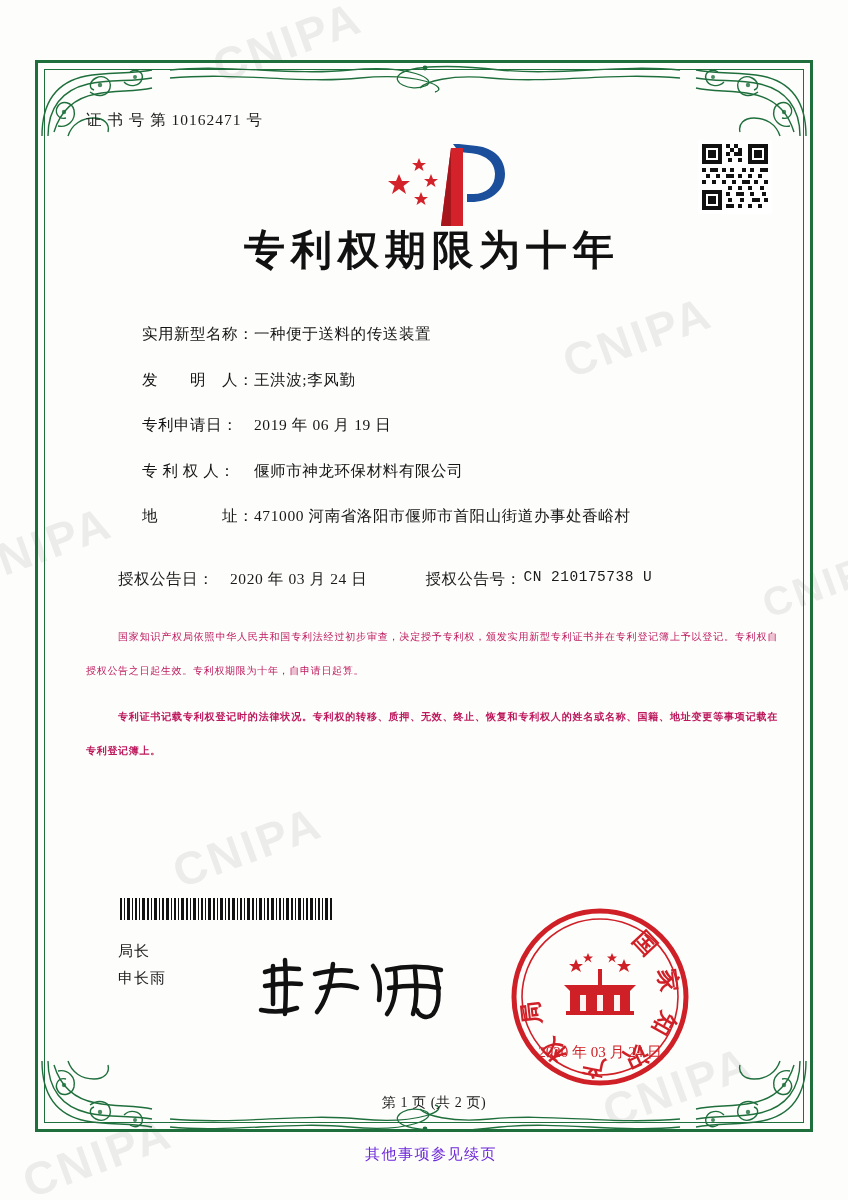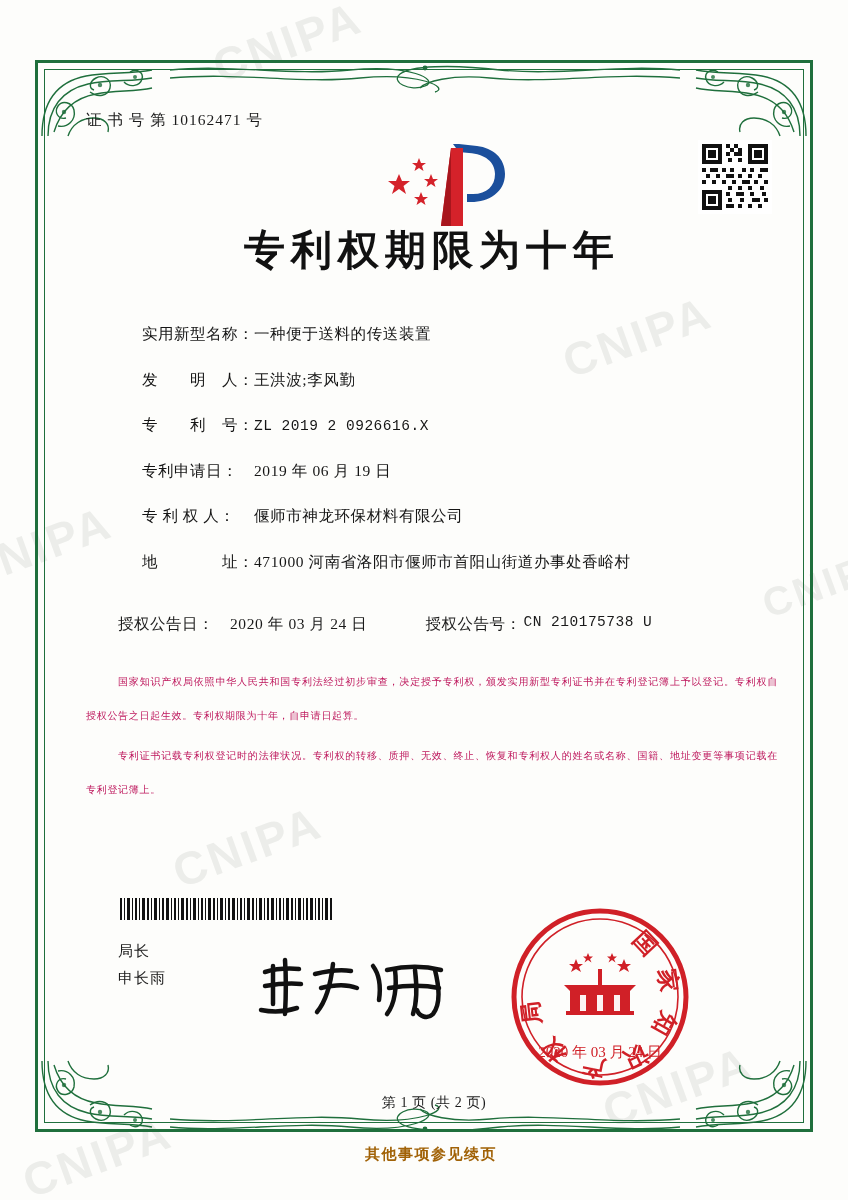--- a/index.html
+++ b/index.html
@@ -154,21 +154,21 @@
 
   .para {
     margin-top: 30px;
     font-size: 10px;
     line-height: 34px;
     text-indent: 32px;
     text-align: justify;
     letter-spacing: 0.7px;
     color: #be185d;
   }
-  .para.second { margin-top: 6px; }
+  .para.second { margin-top: 12px; font-weight: bold; }
 
   
   .barcode {
     position: absolute;
     left: 120px;
     top: 898px;
     width: 212px;
     height: 22px;
   }
   .barcode svg { width: 100%; height: 100%; display: block; }
@@ -210,23 +210,23 @@
     letter-spacing: 0.6px;
     padding-left: 20px;
   }
   .footer-note {
     position: absolute;
     left: 0;
     right: 0;
     top: 1145px;
     text-align: center;
     font-size: 15px;
-    font-weight: 700;
+    font-weight: 400;
     letter-spacing: 1.5px;
-    color: #a16207;
+    color: #6d28d9;
     margin-left: 14px;
   }
 </style>
 </head>
 <body>
 
 <div class="page">
 
   <div class="wm big" style="left:210px; top:15px; transform:rotate(-20deg);">CNIPA</div>
   <div class="wm big" style="left:560px; top:310px; transform:rotate(-20deg);">CNIPA</div>
@@ -412,24 +412,20 @@
     <div class="main-title">专利权期限为十年</div>
 
     <div class="fields">
       <div class="field-row">
         <span class="field-label">实用新型名称：</span>
         <span class="field-value">一种便于送料的传送装置</span>
       </div>
       <div class="field-row">
         <span class="field-label">发　　明　人：</span>
         <span class="field-value">王洪波;李风勤</span>
-      </div>
-      <div class="field-row">
-        <span class="field-label">专　　利　号：</span>
-        <span class="field-value mono">ZL 2019 2 0926616.X</span>
       </div>
       <div class="field-row">
         <span class="field-label">专利申请日：</span>
         <span class="field-value">2019 年 06 月 19 日</span>
       </div>
       <div class="field-row">
         <span class="field-label">专 利 权 人：</span>
         <span class="field-value">偃师市神龙环保材料有限公司</span>
       </div>
       <div class="field-row">

